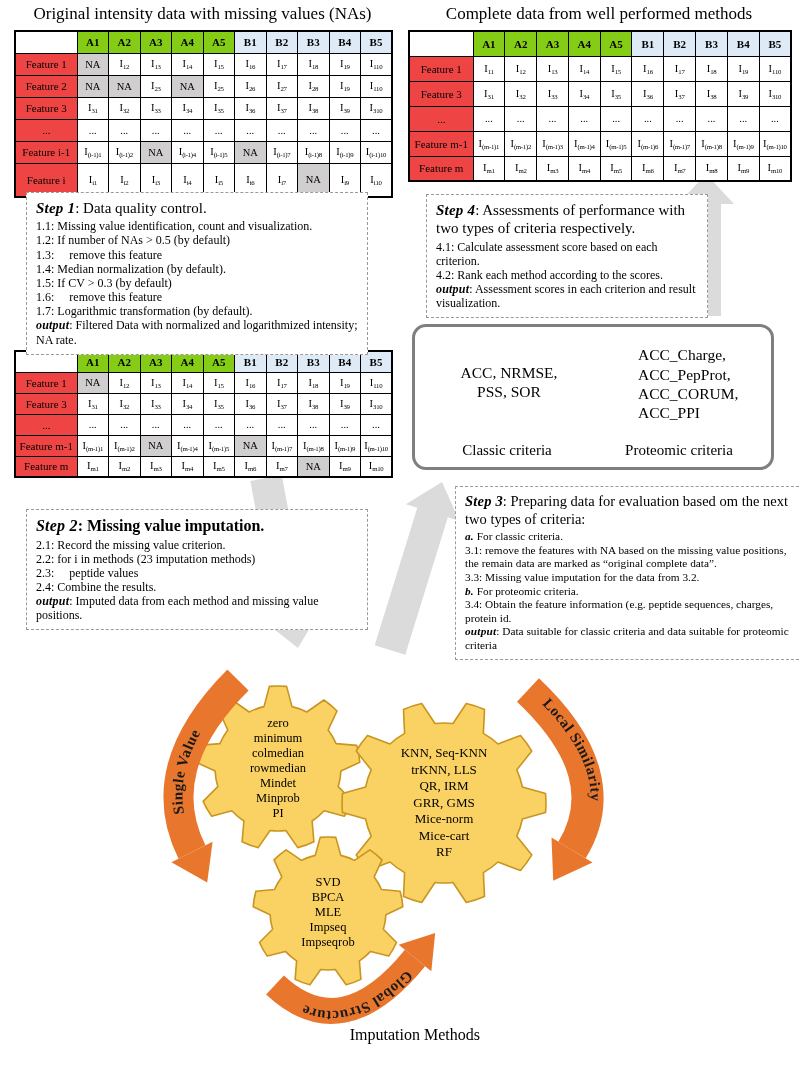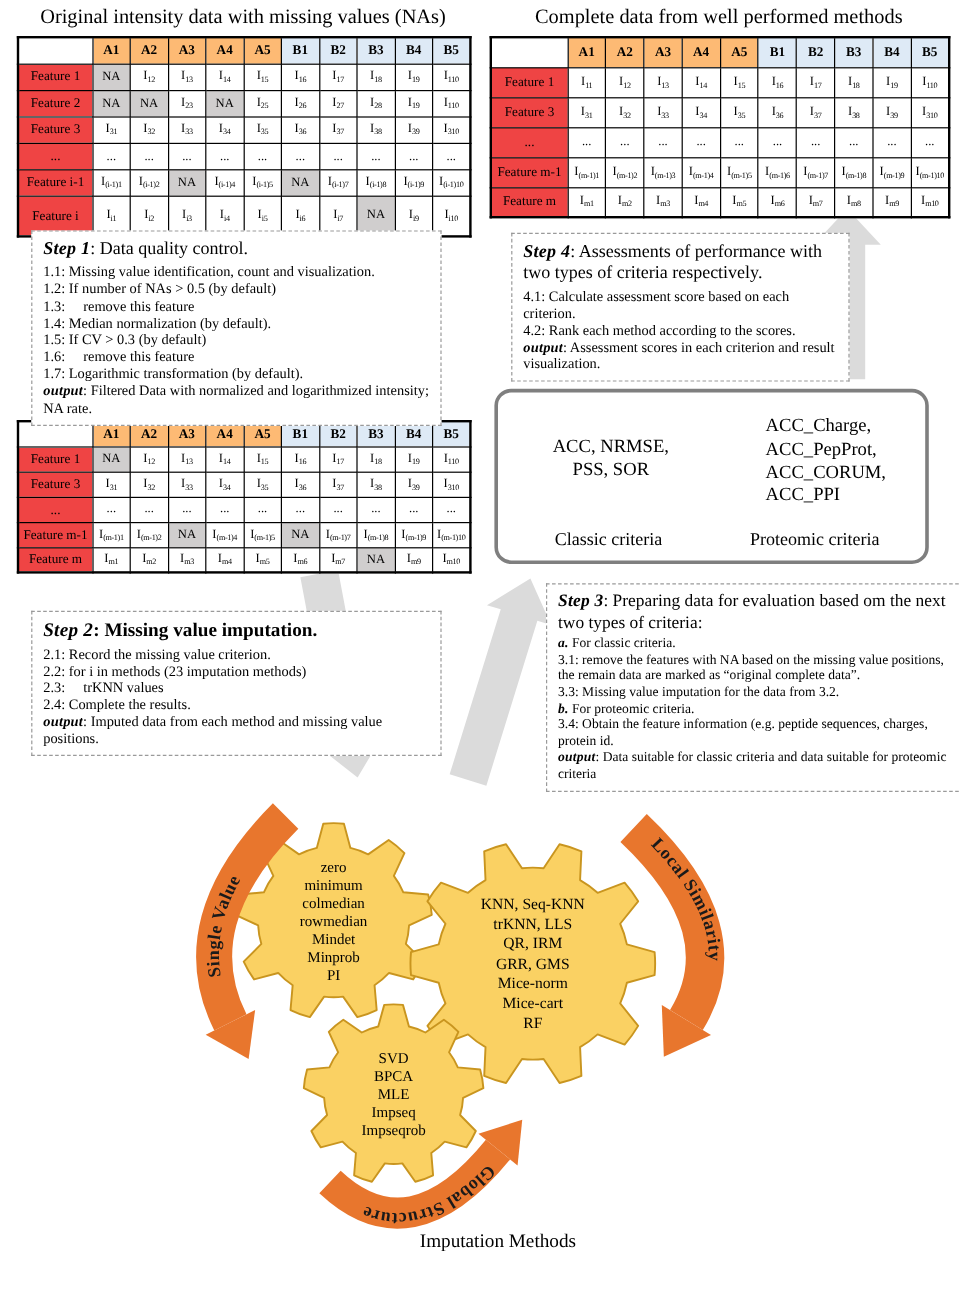--- a/index.html
+++ b/index.html
@@ -8,21 +8,21 @@
   #deco{position:absolute;left:0;top:0;width:800px;height:1075px;}
   .abs{position:absolute;}
   .fig-title{font-size:17px;text-align:center;white-space:nowrap;}
   .caption{font-size:16px;text-align:right;white-space:nowrap;}
 
   
   table.dtable{border-collapse:collapse;table-layout:fixed;background:#fff;border:2px solid #000;}
   table.dtable td,table.dtable th{border:1px solid #000;text-align:center;vertical-align:middle;
       padding:0;overflow:hidden;font-weight:normal;}
   table.dtable th{font-size:11px;font-weight:bold;}
-  th.hA{background:#fdba74;margin-top:40px;}
+  th.hA{background:#84cc16;margin-top:40px;}
   th.hB{background:#DEEAF6;}
   td.rowlabel{font-size:11px;background:#ef4444;}
   td.cv{font-size:10.5px;background:#fff;}
   td.cv sub{font-size:6.8px;letter-spacing:-0.3px;vertical-align:-2px;}
   td.na{background:#D0CECE;font-size:10.5px;}
   td.bold-cell{font-weight:bold;}
 
   
   .stepbox{border:1.6px dashed #9a9a9a;background:#fff;padding:6px 9px 7px 9px;}
   .step-title{font-size:15px;line-height:1.22;margin-bottom:2px;}
@@ -452,22 +452,22 @@
         <div class="step-line">1.7: Logarithmic transformation (by default).</div>
         <div class="step-line"><b><i>output</i></b>: Filtered Data with normalized and logarithmized intensity; NA rate.</div>
       </div>
   </div>
 
   <div class="stepbox abs" id="step2-box" style="left:26px;top:509px;width:322px;">
     <div class="step-title"><b><i>Step 2</i></b>: Missing value imputation.</div>
     <div>
         <div class="step-line">2.1: Record the missing value criterion.</div>
         <div class="step-line">2.2: for i in methods (23 imputation methods)</div>
-        <div class="step-line">2.3:     trKNN values</div>
-        <div class="step-line">2.4: Complete the results.</div>
+        <div class="step-line">2.3:     peptide values</div>
+        <div class="step-line">2.4: Combine the results.</div>
         <div class="step-line"><b><i>output</i></b>: Imputed data from each method and missing value positions.</div>
       </div>
   </div>
 
   <div class="stepbox abs" id="step4-box" style="left:426px;top:194px;width:262px;">
     <div class="step-title"><b><i>Step 4</i></b>: Assessments of performance with two types of criteria respectively.</div>
     <div>
         <div class="step-line">4.1: Calculate assessment score based on each criterion.</div>
         <div class="step-line">4.2: Rank each method according to the scores.</div>
         <div class="step-line"><b><i>output</i></b>: Assessment scores in each criterion and result visualization.</div>

